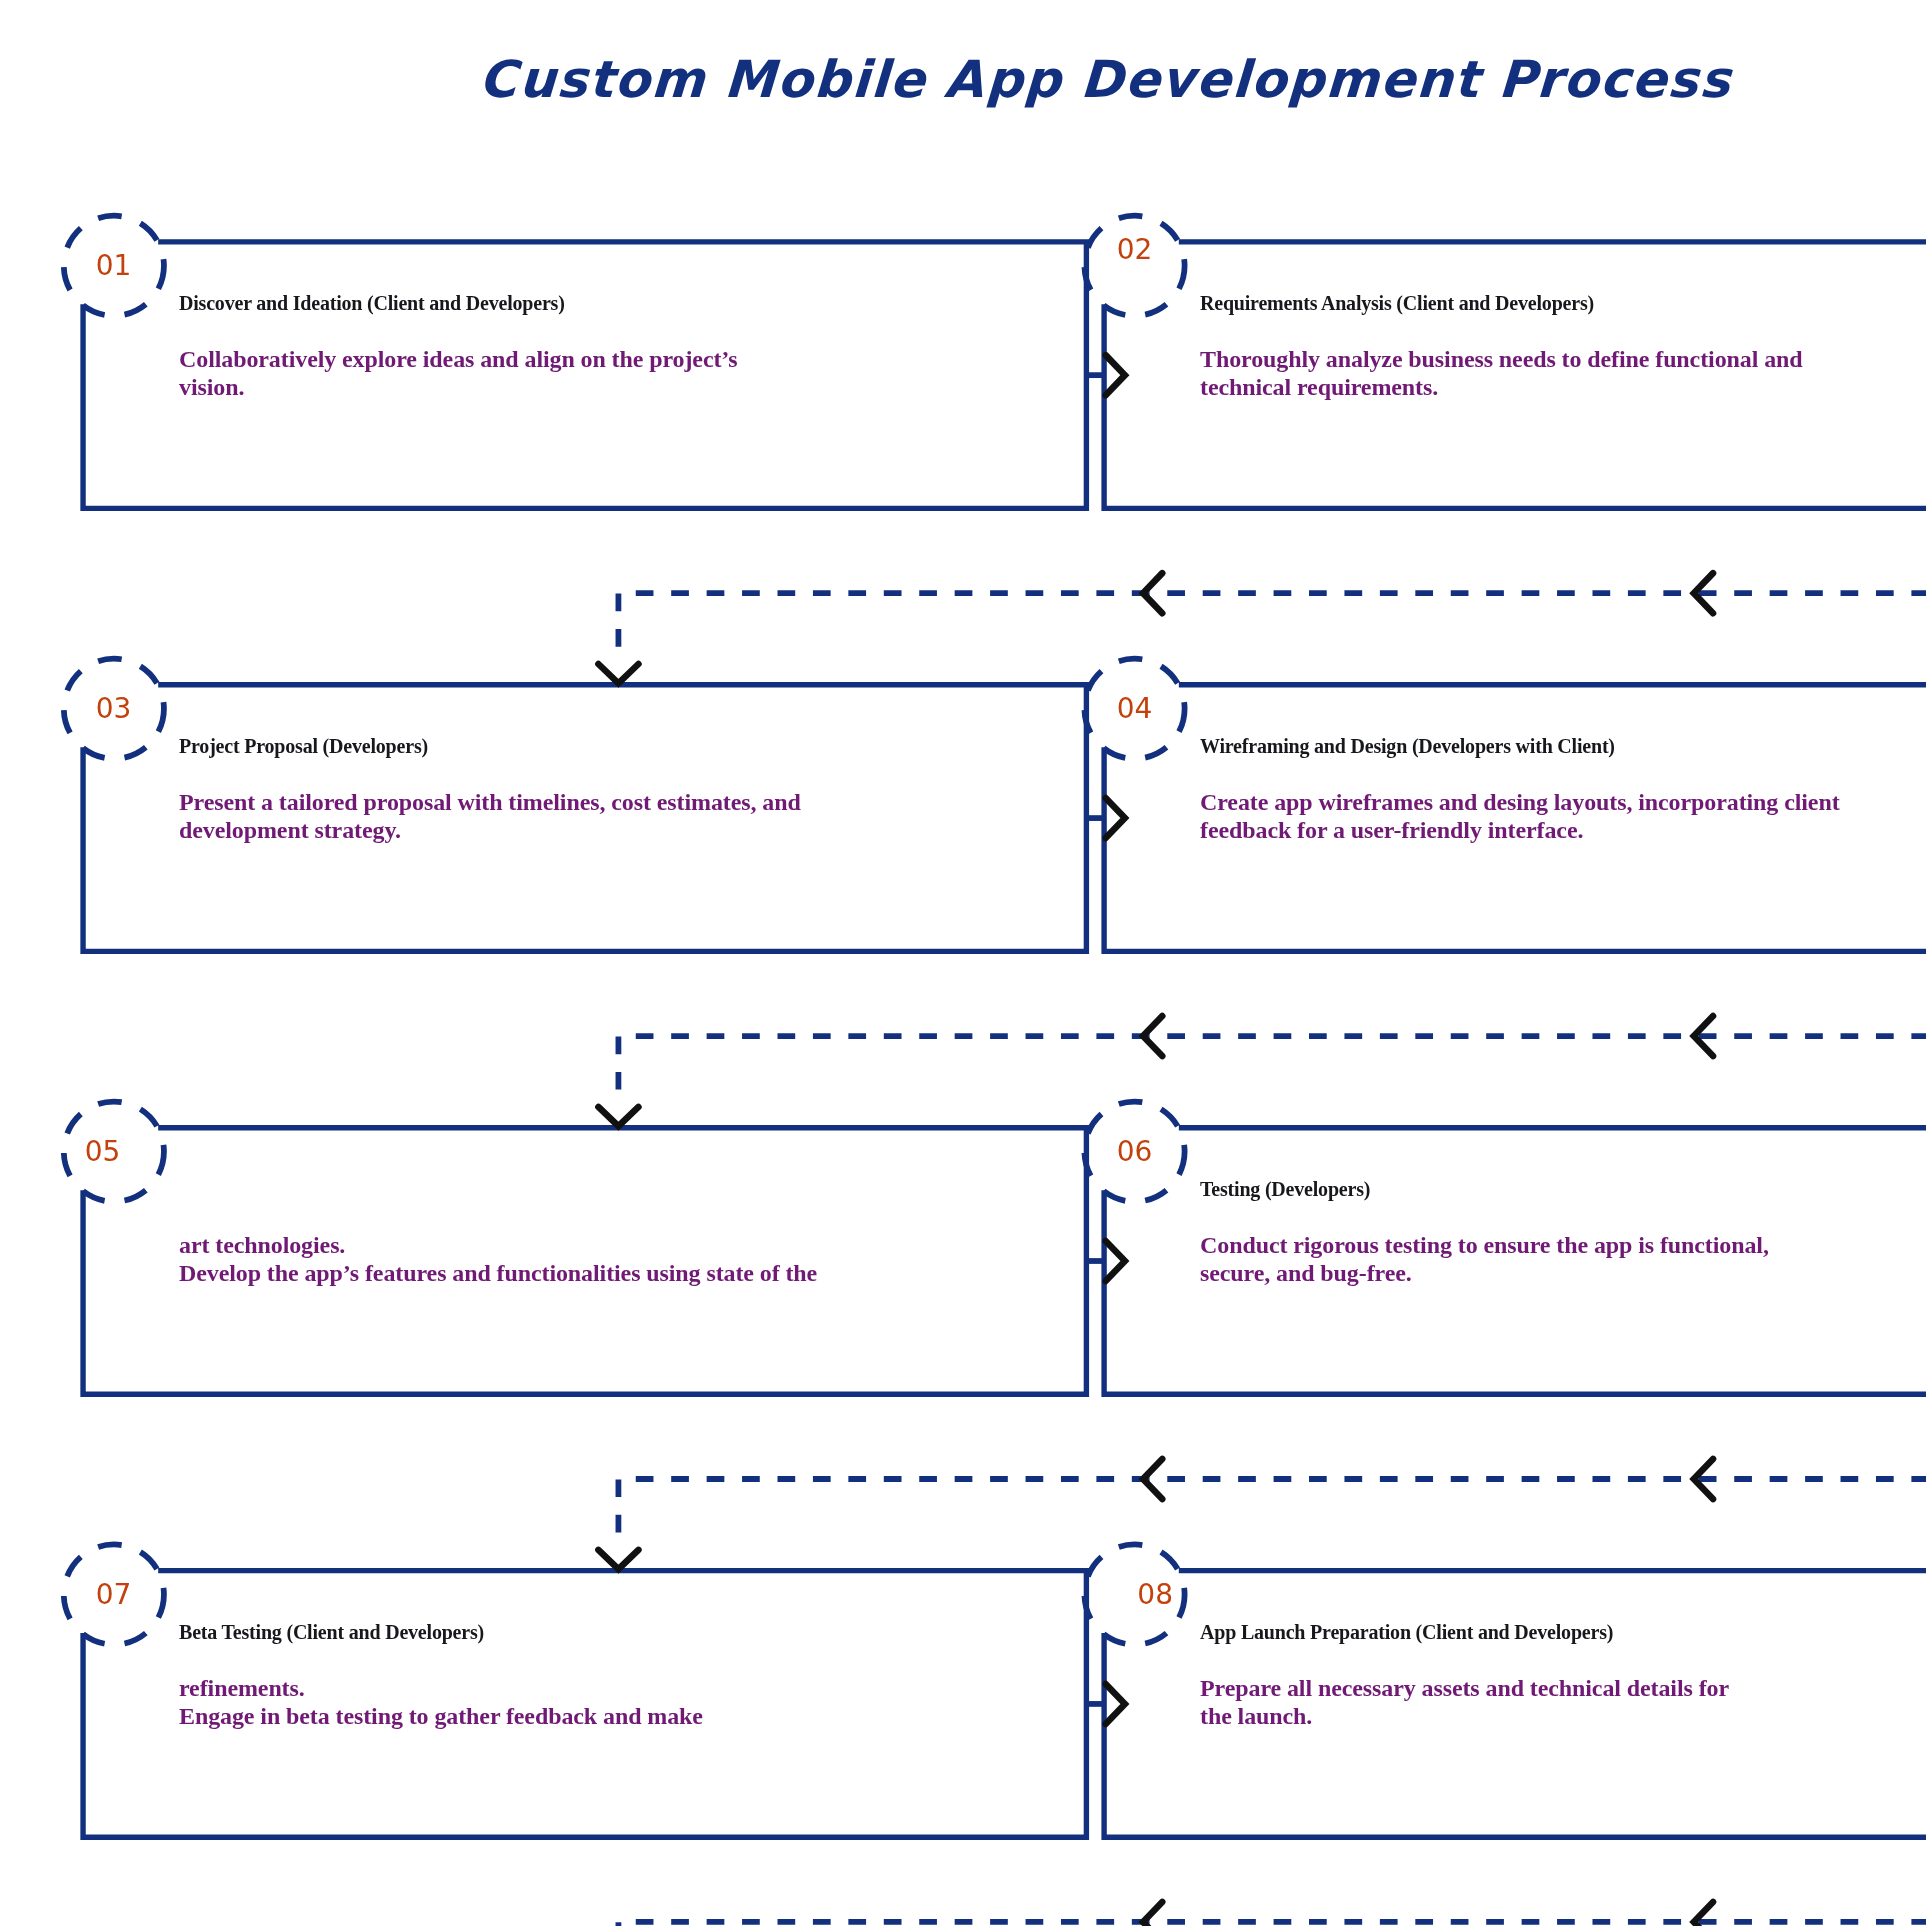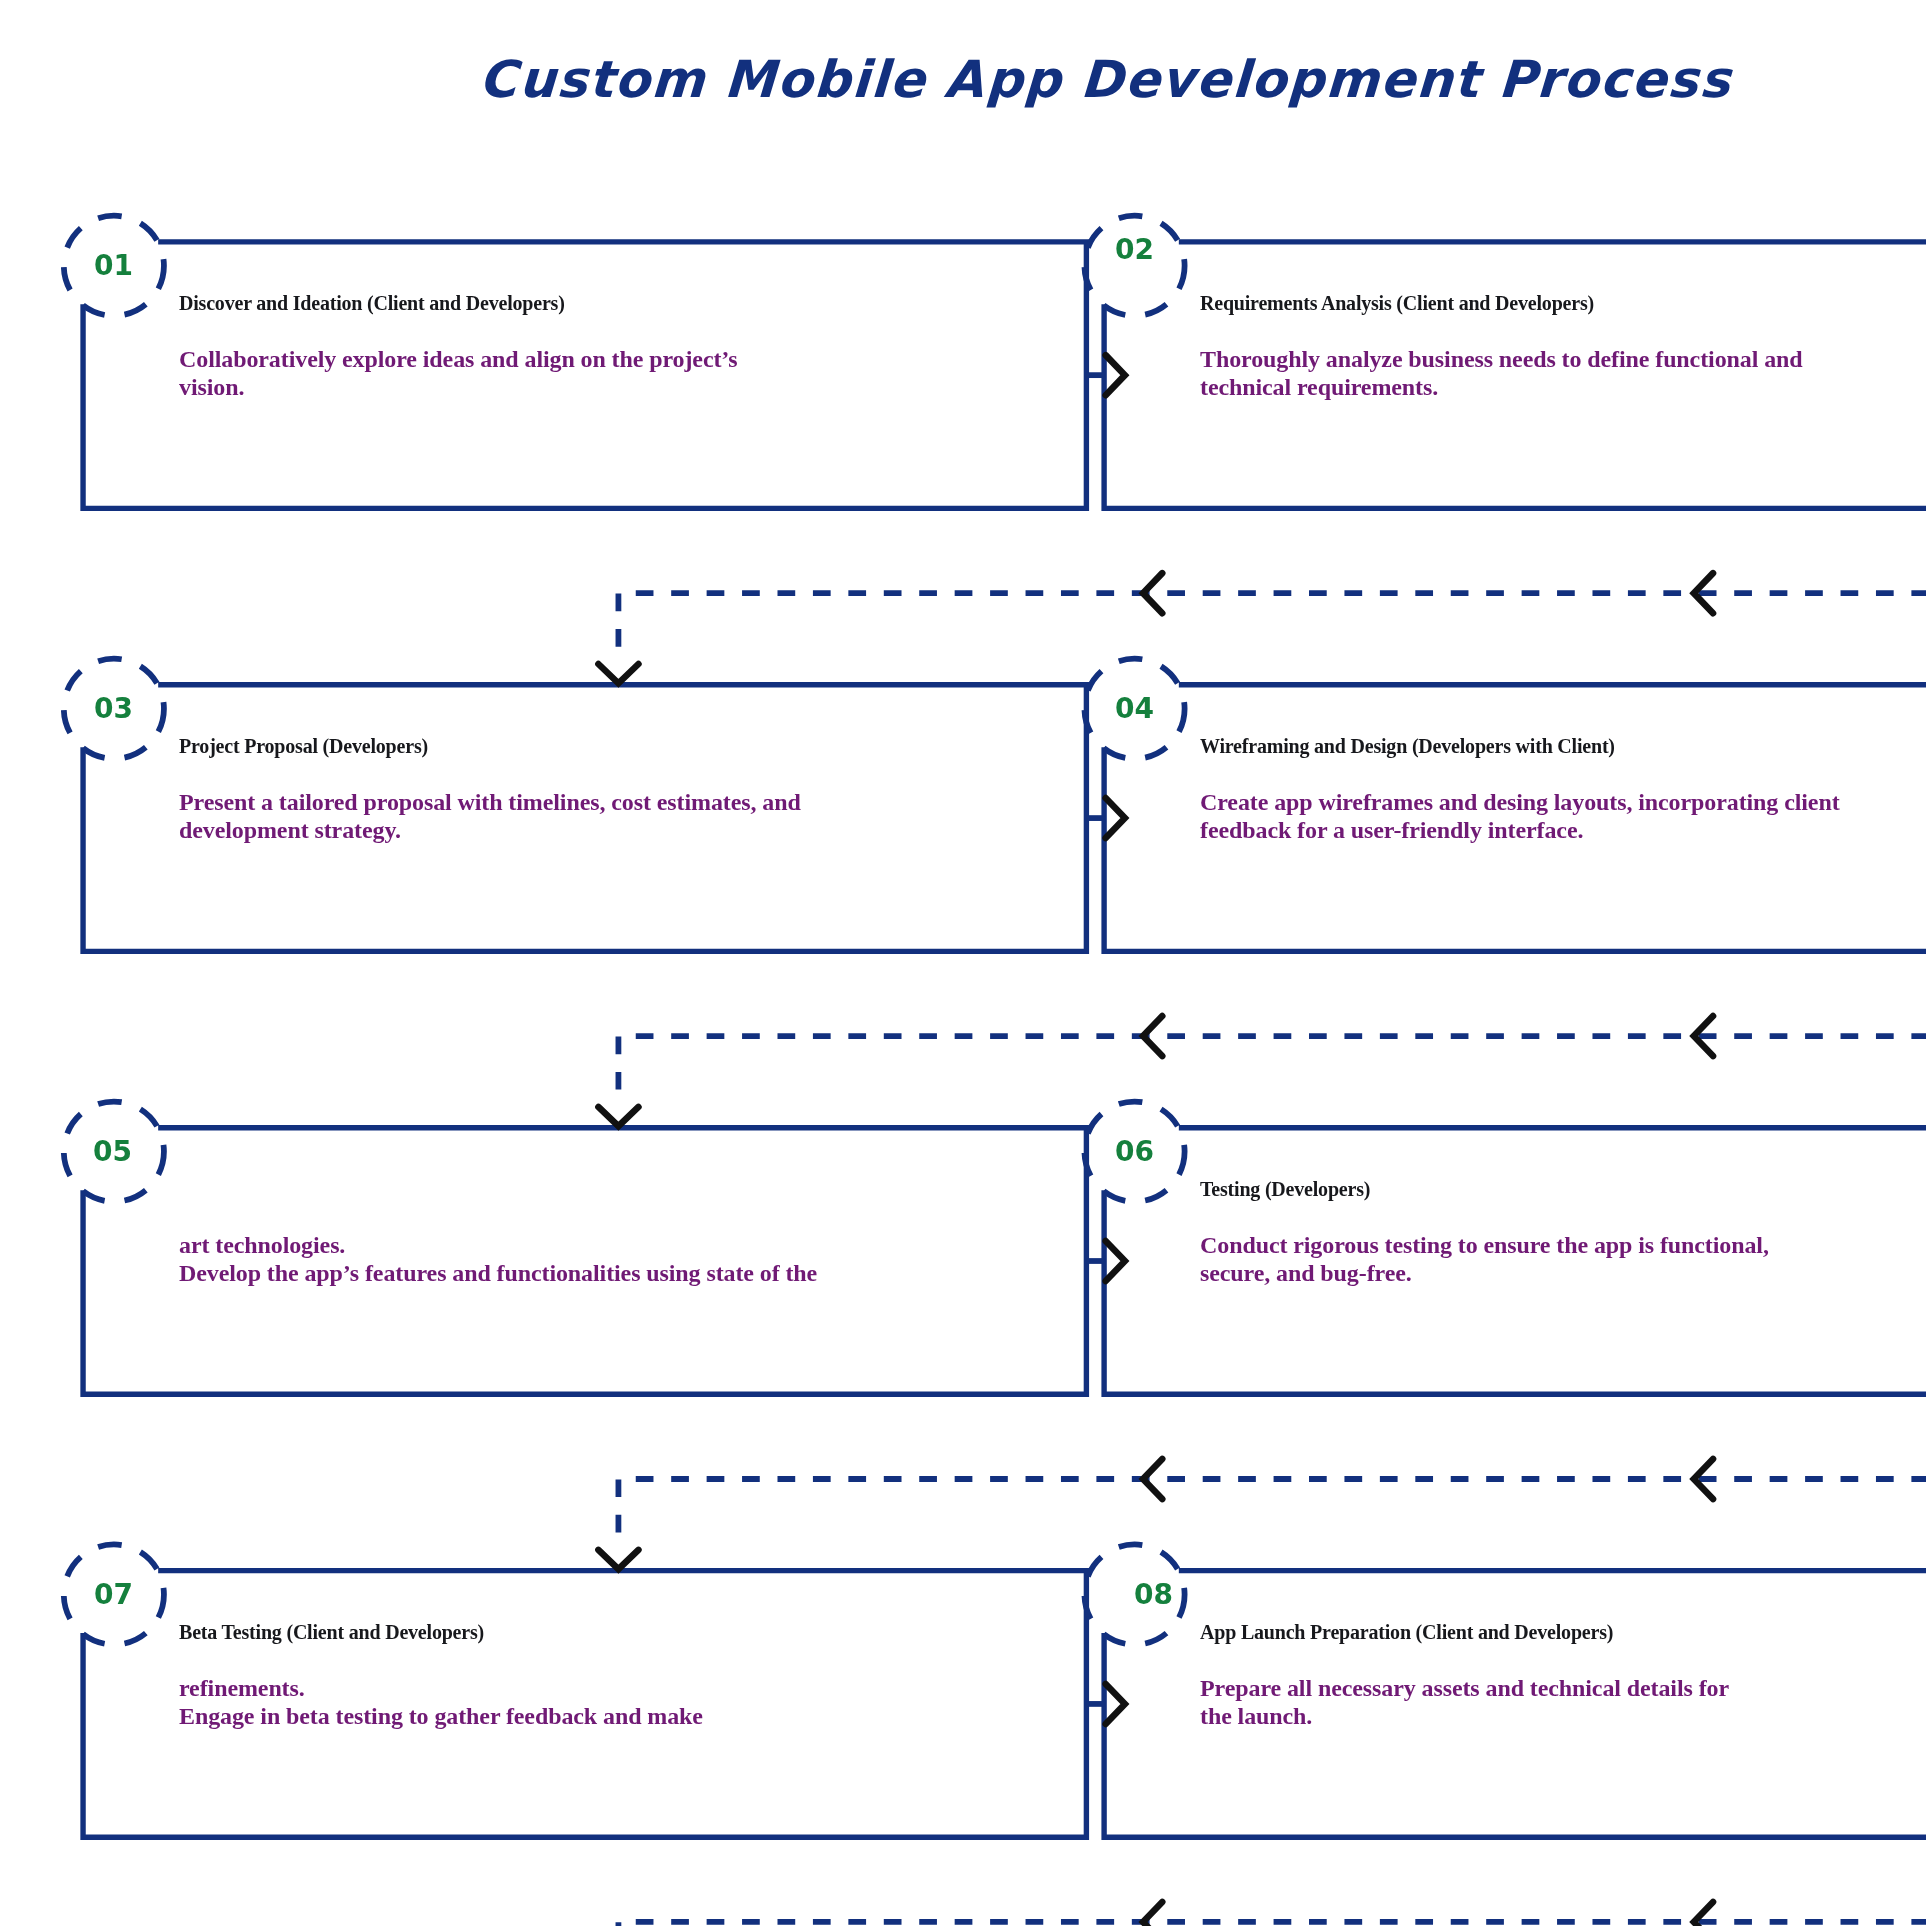--- a/index.html
+++ b/index.html
@@ -63,23 +63,23 @@
     font-size: 24px;
     line-height: 1.16;
     color: #701a75;
     letter-spacing: -0.1px;
     font-weight: bold;
   }
   .step-desc span { display: block; }
   .step-num {
     position: absolute;
     font-family: "DejaVu Sans", sans-serif;
-    font-weight: bold;
+    font-weight: normal;
     font-size: 28px;
-    color: #15803d;
+    color: #c2410c;
     text-align: center;
     width: 77px;
     line-height: 1;
   }
 </style>
 </head>
 <body>
 
 <div id="page">
 
@@ -201,21 +201,21 @@
     </div>
   </div>
   <div class="step-num" style="left:1096px; top:695px;">04</div>
 
   <div class="step" style="left:83px; top:1128px; width:1004px; height:267px;">
     <div class="step-desc">
       <span>art technologies.</span>
       <span>Develop the app’s features and functionalities using state of the</span>
     </div>
   </div>
-  <div class="step-num" style="left:74px; top:1138px;">05</div>
+  <div class="step-num" style="left:64px; top:1138px;">05</div>
 
   <div class="step" style="left:1104px; top:1128px; width:1003px; height:267px;">
     <div class="step-title">Testing (Developers)</div>
     <div class="step-desc">
       <span>Conduct rigorous testing to ensure the app is functional,</span>
       <span>secure, and bug-free.</span>
     </div>
   </div>
   <div class="step-num" style="left:1096px; top:1138px;">06</div>
 

